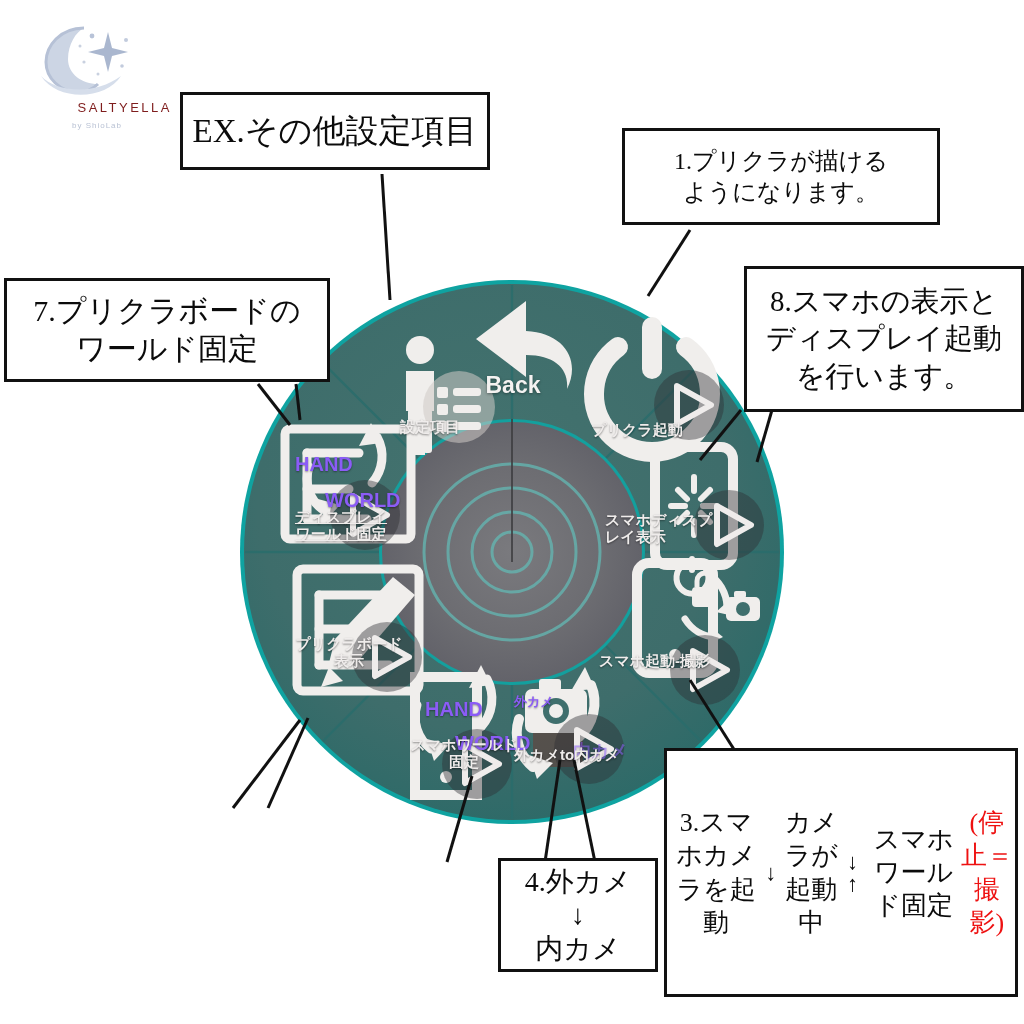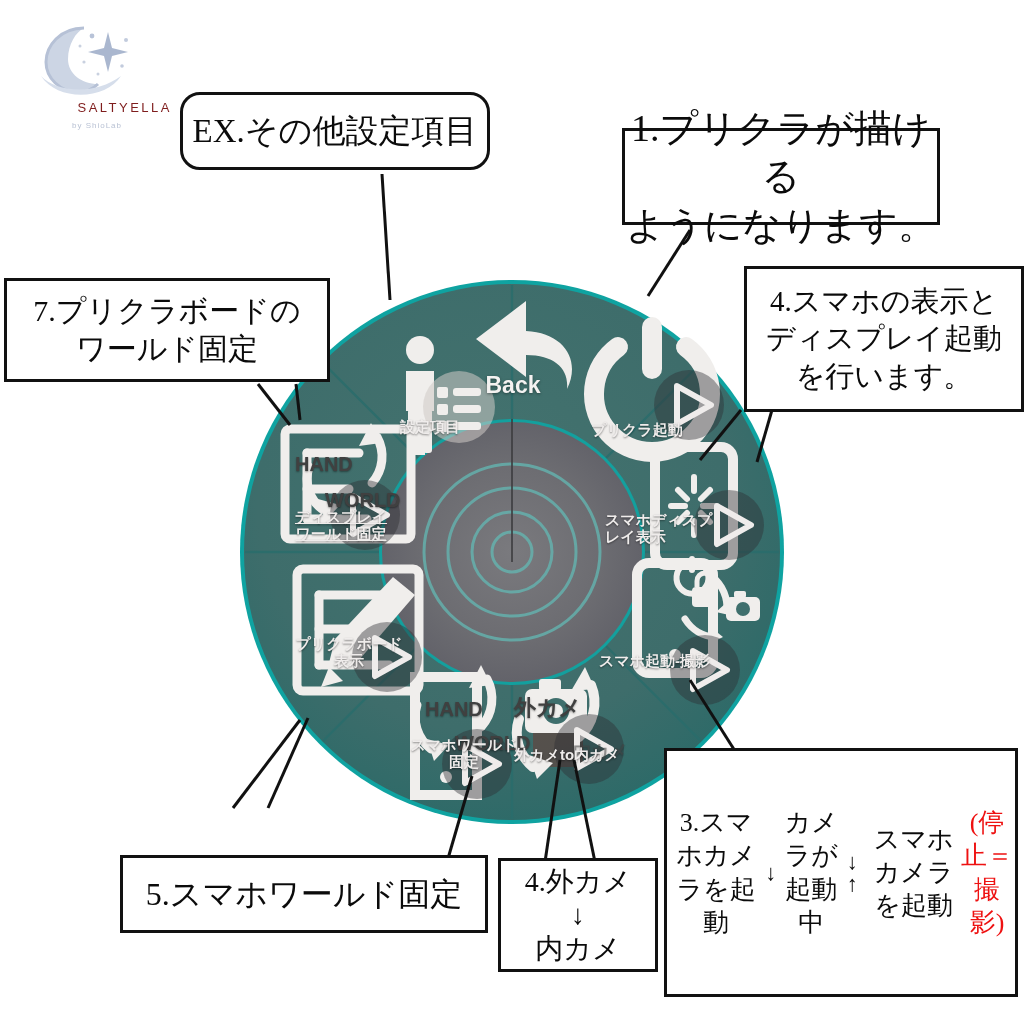--- a/index.html
+++ b/index.html
@@ -34,21 +34,21 @@
     position:absolute;
     font-family:"Liberation Sans","DejaVu Sans",sans-serif;
     font-size:15px;font-weight:700;line-height:1.12;
     color:#efeceb;text-align:center;
     text-shadow:0 1px 2px rgba(0,0,0,.45);
     pointer-events:none;white-space:pre-line;
   }
   .seg-icontext{
     position:absolute;
     font-family:"Liberation Sans","DejaVu Sans",sans-serif;
-    font-weight:700;color:#404040;
+    font-weight:700;color:#8b5cf6;
     text-shadow:0 1px 2px rgba(0,0,0,.4);
     pointer-events:none;
   }
   .back-label{
     position:absolute;
     font-family:"Liberation Sans","DejaVu Sans",sans-serif;
     font-size:23px;font-weight:600;color:#f4f2f1;
     text-shadow:0 1px 3px rgba(0,0,0,.4);
   }
 
@@ -268,21 +268,21 @@
         <path d="M116 219 L150 238 L116 257 Z" fill="none" stroke="#efeceb" stroke-width="6" stroke-linejoin="round"></path>
       </g>
     </svg>
 
     <div class="seg-icontext" style="left:58px;top:176px;font-size:20px;">HAND</div>
     <div class="seg-icontext" style="left:88px;top:212px;font-size:20px;">WORLD</div>
 
     <div class="seg-icontext" style="left:188px;top:421px;font-size:20px;">HAND</div>
     <div class="seg-icontext" style="left:218px;top:455px;font-size:20px;">WORLD</div>
 
-    <div class="seg-icontext" style="left:277px;top:416px;font-size:22px;">外カメ</div>
+    <div class="seg-icontext" style="left:277px;top:416px;font-size:13px;">外カメ</div>
     <div class="seg-icontext" style="left:336px;top:462px;font-size:18px;opacity:.55;">内カメ</div>
 
     <div class="back-label" style="left:239px;top:95px;width:74px;text-align:center;">Back</div>
 
     <div class="seg-label" style="left:128px;top:142px;width:130px;">設定項目</div>
 
     <div class="seg-label" style="left:330px;top:145px;width:140px;">プリクラ起動</div>
 
     <div class="seg-label" style="left:368px;top:235px;width:150px;text-align:left;">スマホディスプ
 レイ表示</div>
@@ -319,41 +319,40 @@
       <path d="M447 862 L472 776"></path>
 
       <path d="M268 808 L308 718"></path>
       <path d="M233 808 L300 720"></path>
 
       <path d="M258 384 L290 425"></path>
       <path d="M296 384 L300 420"></path>
     </g>
   </svg>
 
-  <div class="callout" style="left:180px;top:92px;width:310px;height:78px;font-size:33px;border-radius:20px;">EX.その他設定項目</div>
-
-  <div class="callout" style="left:622px;top:128px;width:318px;height:97px;font-size:38px;">1.プリクラが描ける
+  <div class="callout" style="left:180px;top:92px;width:310px;height:78px;font-size:33px;">EX.その他設定項目</div>
+
+  <div class="callout" style="left:622px;top:128px;width:318px;height:97px;font-size:24px;">1.プリクラが描ける
 ようになります。</div>
 
-  <div class="callout" style="left:744px;top:266px;width:280px;height:146px;font-size:29px;">4.スマホの表示と
+  <div class="callout" style="left:744px;top:266px;width:280px;height:146px;font-size:29px;">8.スマホの表示と
 ディスプレイ起動
 を行います。</div>
 
   <div class="callout" style="left:664px;top:748px;width:354px;height:249px;font-size:26px;justify-content:center;padding:4px 0;">
     <div>3.スマホカメラを起動</div>
     <div style="font-size:22px;line-height:1;">↓</div>
     <div>カメラが起動中</div>
     <div style="font-size:22px;line-height:1;letter-spacing:10px;">↓ ↑</div>
-    <div>スマホカメラを起動</div>
+    <div>スマホワールド固定</div>
     <div class="c-red">(停止＝撮影)</div>
   </div>
 
   <div class="callout" style="left:498px;top:858px;width:160px;height:114px;font-size:28px;line-height:1.18;">4.外カメ
 ↓
 内カメ</div>
 
-  <div class="callout" style="left:120px;top:855px;width:368px;height:78px;font-size:32px;">5.スマホワールド固定</div>
 
 
   <div class="callout" style="left:4px;top:278px;width:326px;height:104px;font-size:30px;">7.プリクラボードの
 ワールド固定</div>
 
 </div>
 
 </body></html>

